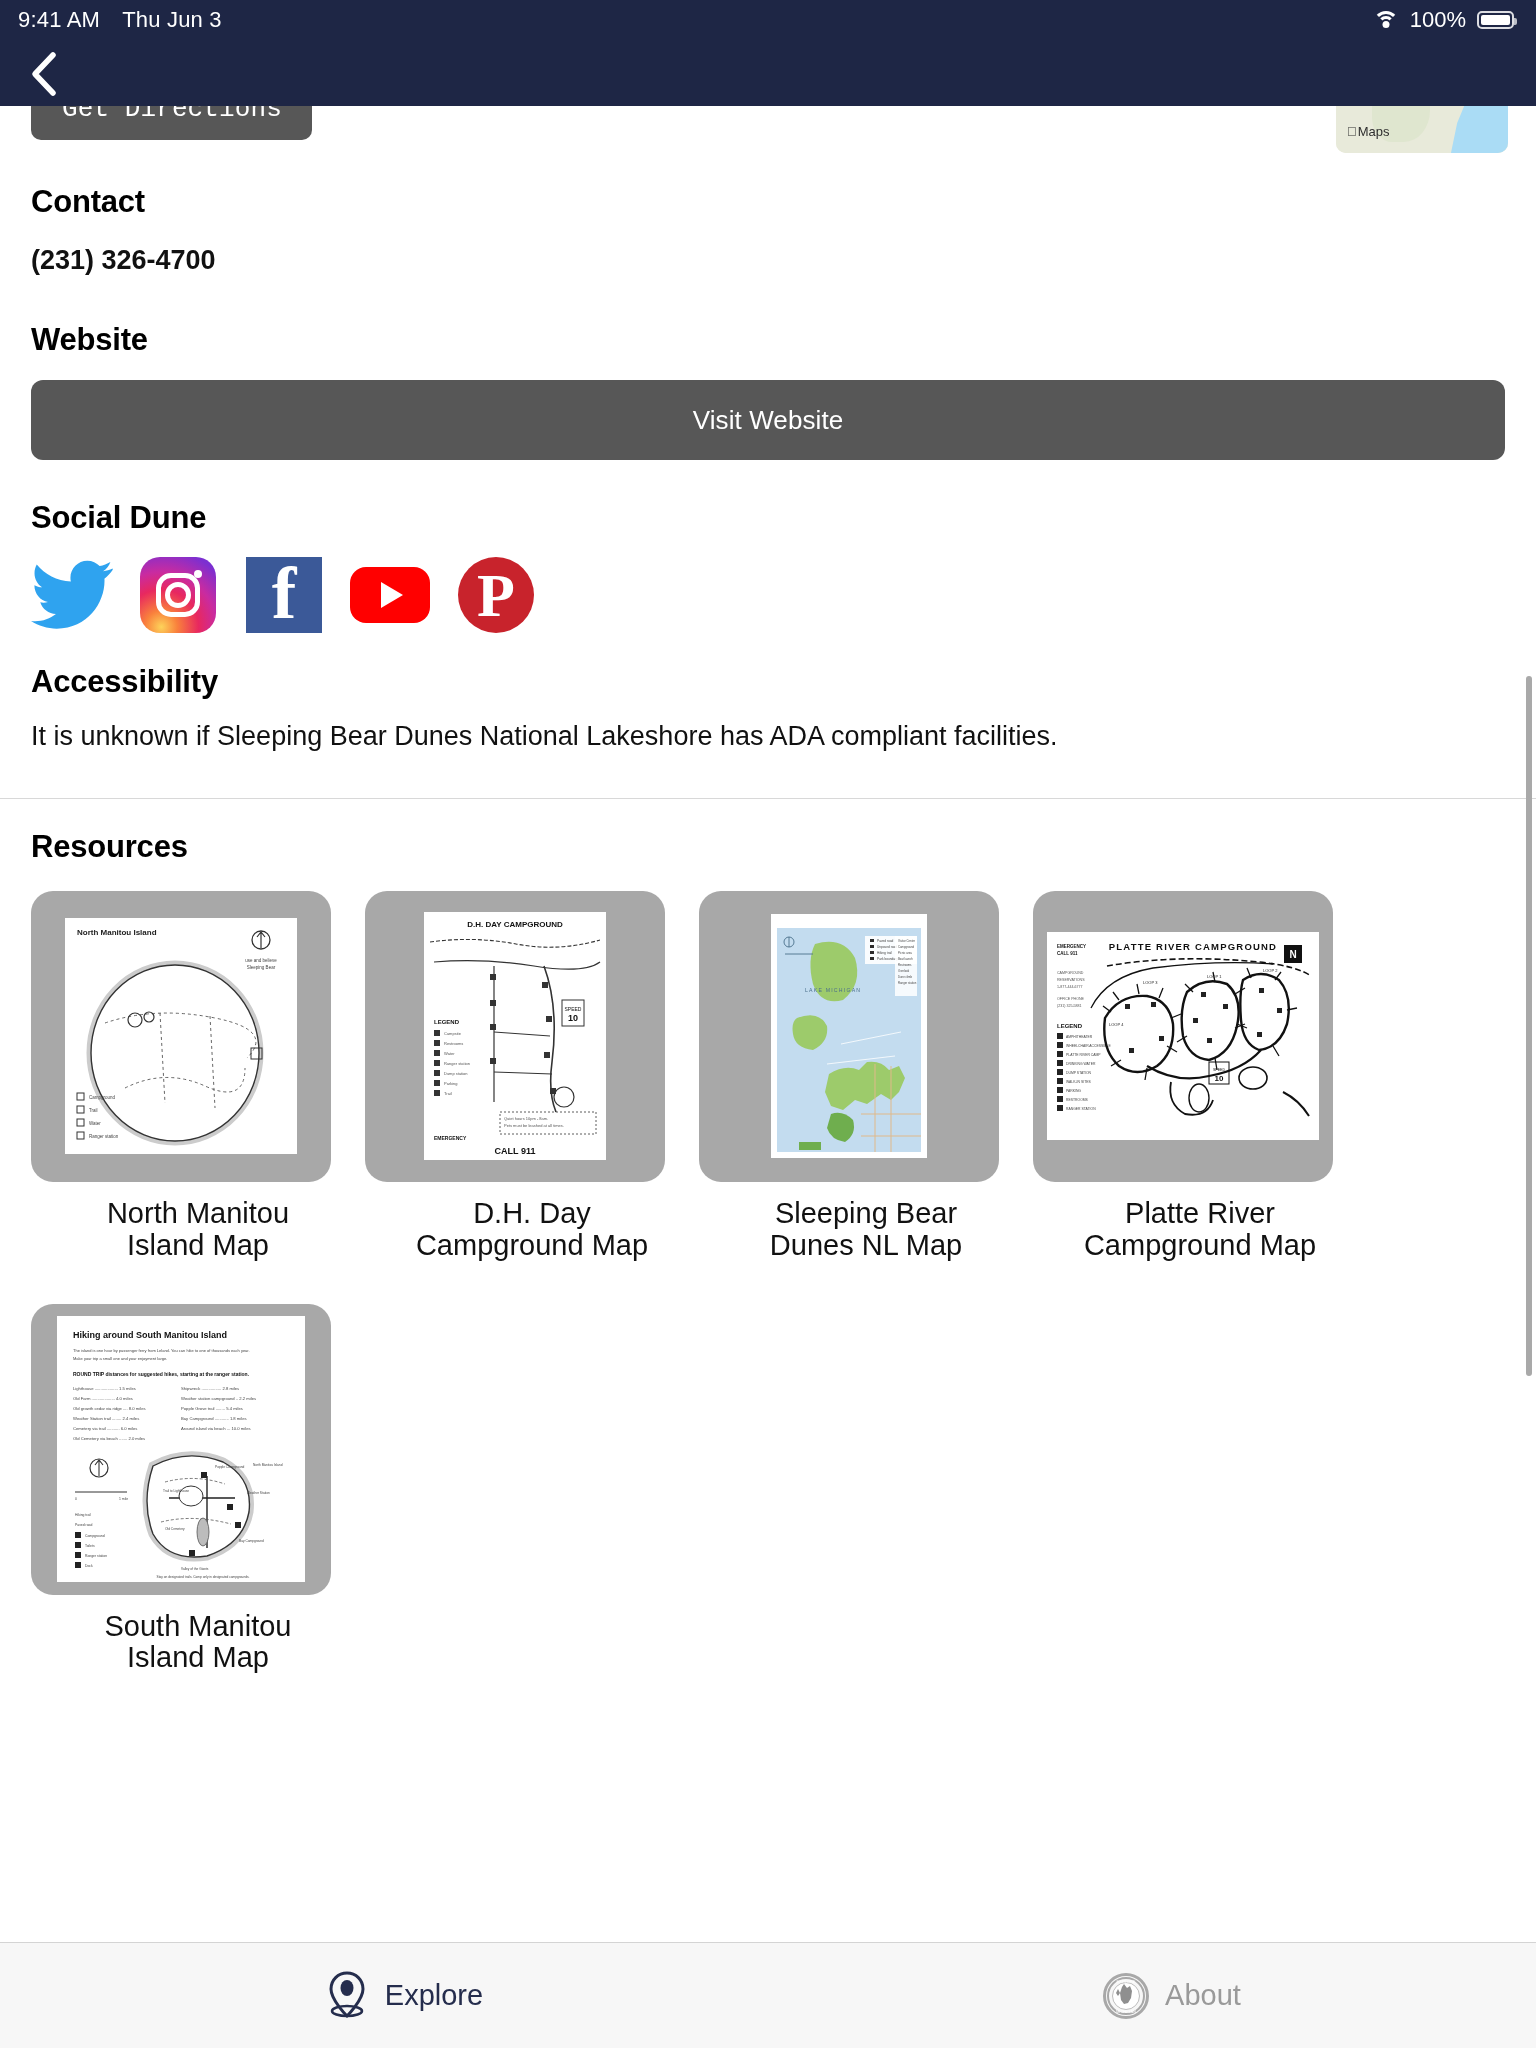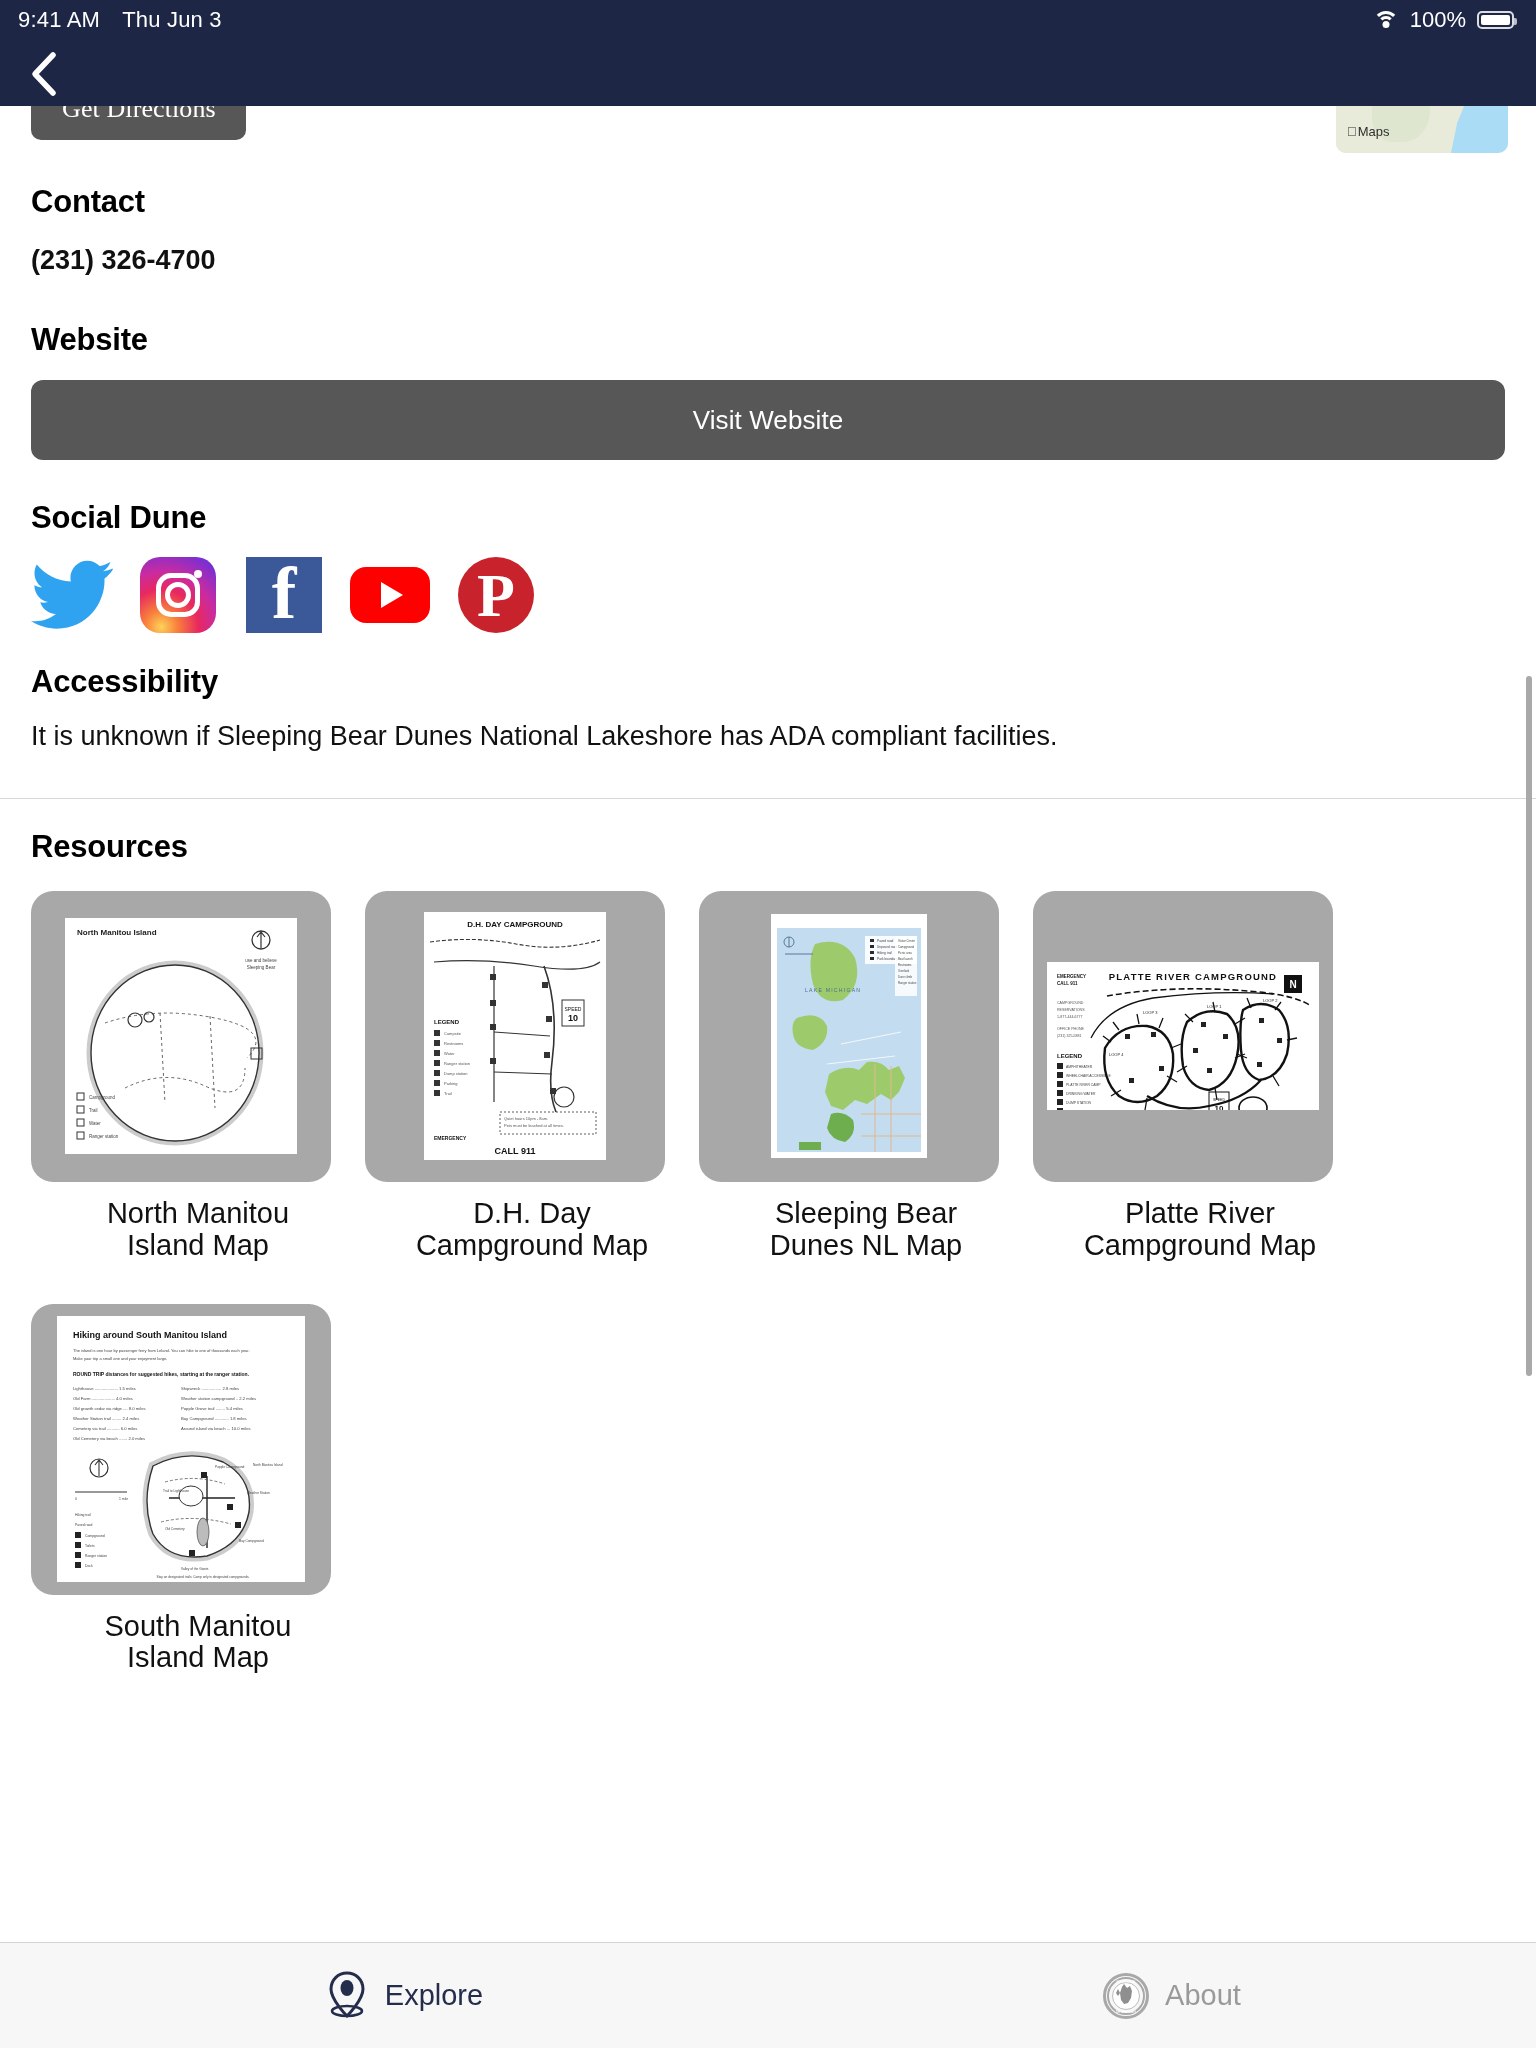--- a/index.html
+++ b/index.html
@@ -60,21 +60,21 @@
                background:#dfe6cf; border-radius:40% 30% 45% 35%; }
   .map-water { position:absolute; right:0; top:0; width:62px; height:75px; background:#aadcf5;
                clip-path: polygon(26% 0, 100% 0, 100% 100%, 8% 100%, 18% 60%, 30% 36%); }
   .map-attr { position:absolute; left:11px; bottom:14px; font-size:13px; color:#2e2e2e;
               display:flex; align-items:center; gap:1px; font-weight:500;}
   .apple-glyph { font-size:13px; line-height:1; }
 
   .getdir {
     position:absolute; left:31px; top:-28px;
     background:#575757; color:#fff; border:none; border-radius:10px;
-    padding:16px 30px 16px 31px; font-size:26px; font-family:Liberation Serif, serif;
+    padding:16px 30px 16px 31px; font-size:26px; font-family:Liberation Mono, monospace;
     cursor:pointer; letter-spacing:.1px;text-align:right;
   }
 
   .pad { padding: 0 31px; }
 
   h2.section {
     font-size:31px; font-weight:bold; color:#000; letter-spacing:-.2px;
   }
   .phone { font-size:27px; color:#111; }
 
@@ -394,21 +394,21 @@
             </div>
           </div>
           <div class="res-label">
             <div>Sleeping Bear</div>
             <div>Dunes NL Map</div>
           </div>
         </div>
 
         <div class="res-item">
           <div class="res-thumb">
-            <div class="res-sheet" style="width:272px;height:148px;">
+            <div class="res-sheet" style="width:272px;height:208px;">
               <svg width="272" height="190" viewBox="0 0 272 190">
                 <rect width="272" height="190" fill="#fff"></rect>
                 <text x="146" y="18" text-anchor="middle" font-size="9.5" font-weight="bold" fill="#111" letter-spacing="1.2" font-family="Liberation Sans">PLATTE RIVER CAMPGROUND</text>
                 <text x="10" y="16" font-size="4.5" font-weight="bold" fill="#111" font-family="Liberation Sans">EMERGENCY</text>
                 <text x="10" y="23" font-size="4.5" font-weight="bold" fill="#111" font-family="Liberation Sans">CALL 911</text>
                 <g fill="#555" font-size="3.6" font-family="Liberation Sans">
                   <text x="10" y="42">CAMPGROUND</text>
                     <text x="10" y="49">RESERVATIONS</text>
                   <text x="10" y="56">1-877-444-6777</text>
                   <text x="10" y="68">OFFICE PHONE</text>

